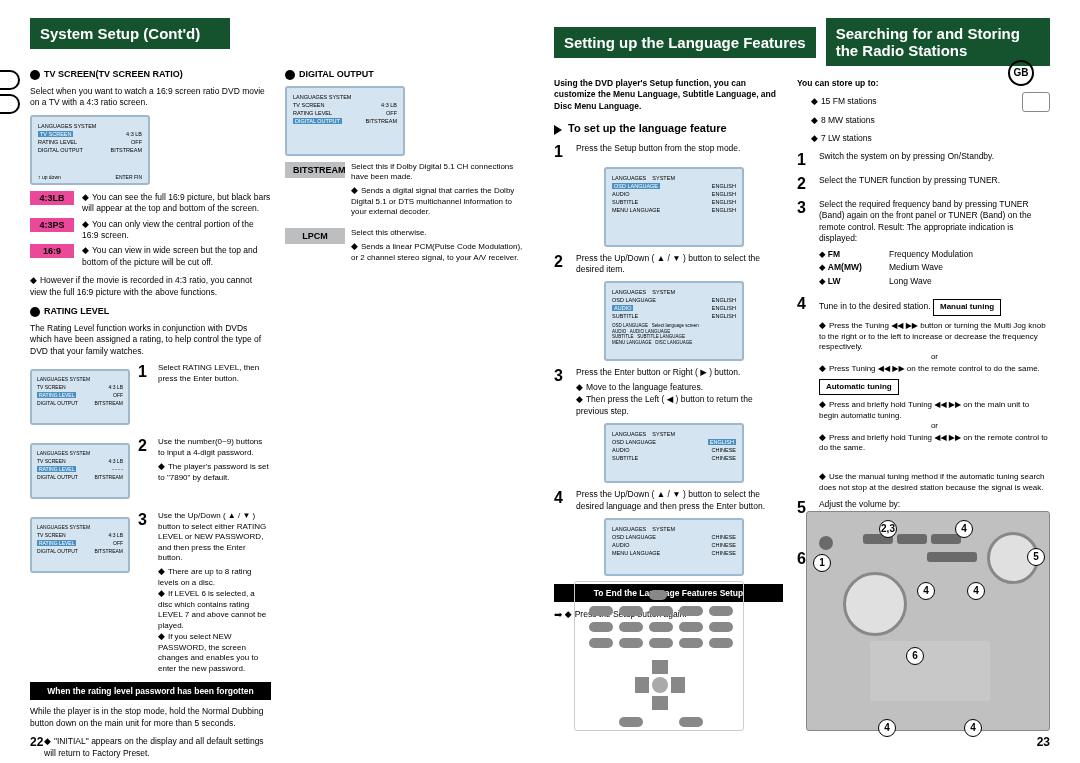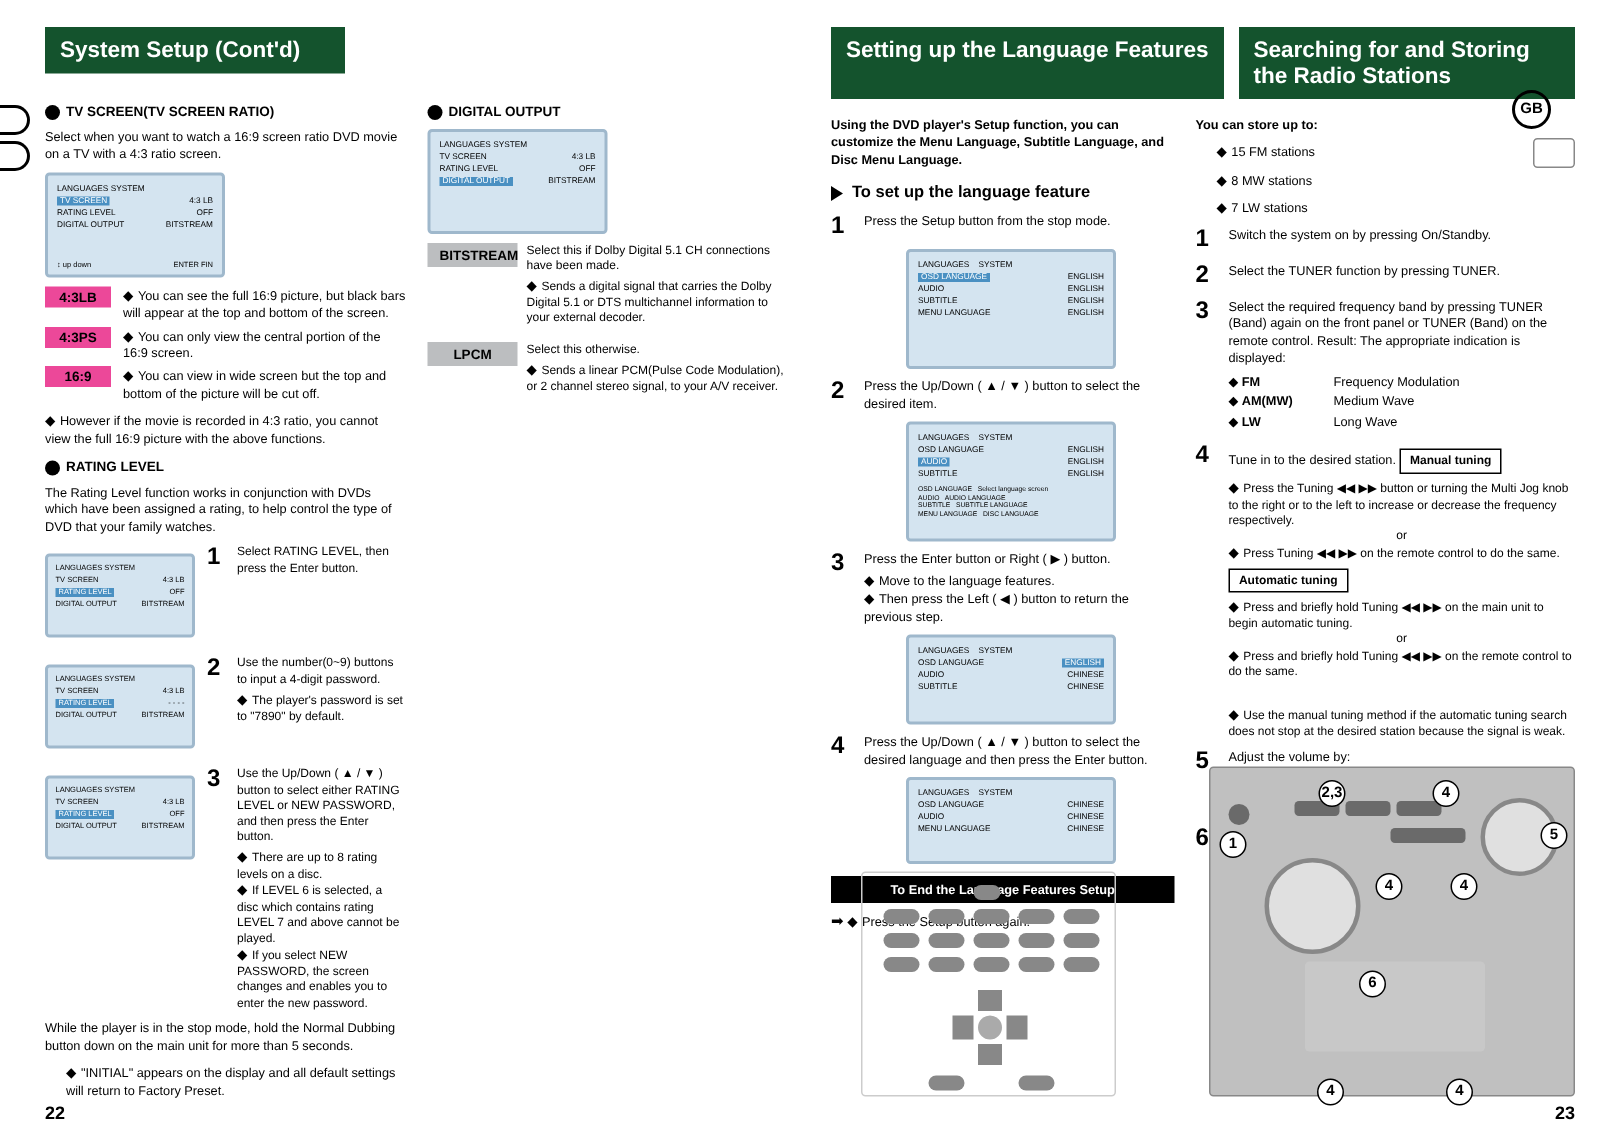--- a/index.html
+++ b/index.html
@@ -242,20 +242,21 @@
         </div>
           </div>
         <div class="num">3</div>
         <div class="txt"><span>Use the Up/Down ( ▲ / ▼ ) button to select either RATING LEVEL or NEW PASSWORD, and then press the Enter button.</span>
           <div style="margin-top:3px;"><span class="diamond">◆</span><span>There are up to 8 rating levels on a disc.</span></div>
           <div><span class="diamond">◆</span><span>If LEVEL 6 is selected, a disc which contains rating LEVEL 7 and above cannot be played.</span></div>
           <div><span class="diamond">◆</span><span>If you select NEW PASSWORD, the screen changes and enables you to enter the new password.</span></div>
         </div>
       </div>
 
+      <div class="black-strip">When the rating level password has been forgotten</div>
       <div class="body-text">While the player is in the stop mode, hold the Normal Dubbing button down on the main unit for more than 5 seconds.</div>
       <div class="body-text indent"><span class="diamond">◆</span><span>"INITIAL" appears on the display and all default settings will return to Factory Preset.</span></div>
     </div>
 
     <div class="col">
       <div class="section-head">
         <span class="dot"></span><span>DIGITAL OUTPUT</span>
       </div>
 
       <div class="tv-screen">
@@ -289,21 +290,21 @@
           <div style="margin-top:3px;"><span class="diamond">◆</span><span>Sends a linear PCM(Pulse Code Modulation), or 2 channel stereo signal, to your A/V receiver.</span></div>
         </div>
       </div>
     </div>
   </div>
 
   <div class="page-num left">22</div>
 </div>
 
 <div class="page right">
-  <div style="display:flex; gap:10px;">
+  <div style="display:flex; gap:10px;align-items:center;">
     <div class="title-bar" style="min-width:220px;">Setting up the Language Features</div>
     <div class="title-bar" style="flex:1;">Searching for and Storing the Radio Stations</div>
   </div>
   <div class="gb-badge">GB</div>
   <div class="radio-icon"></div>
 
   <div class="two-col">
 
     <div class="col" style="flex:0.95;">
       <div class="body-text" style="font-weight:bold;">Using the DVD player's Setup function, you can customize the Menu Language, Subtitle Language, and Disc Menu Language.</div>

